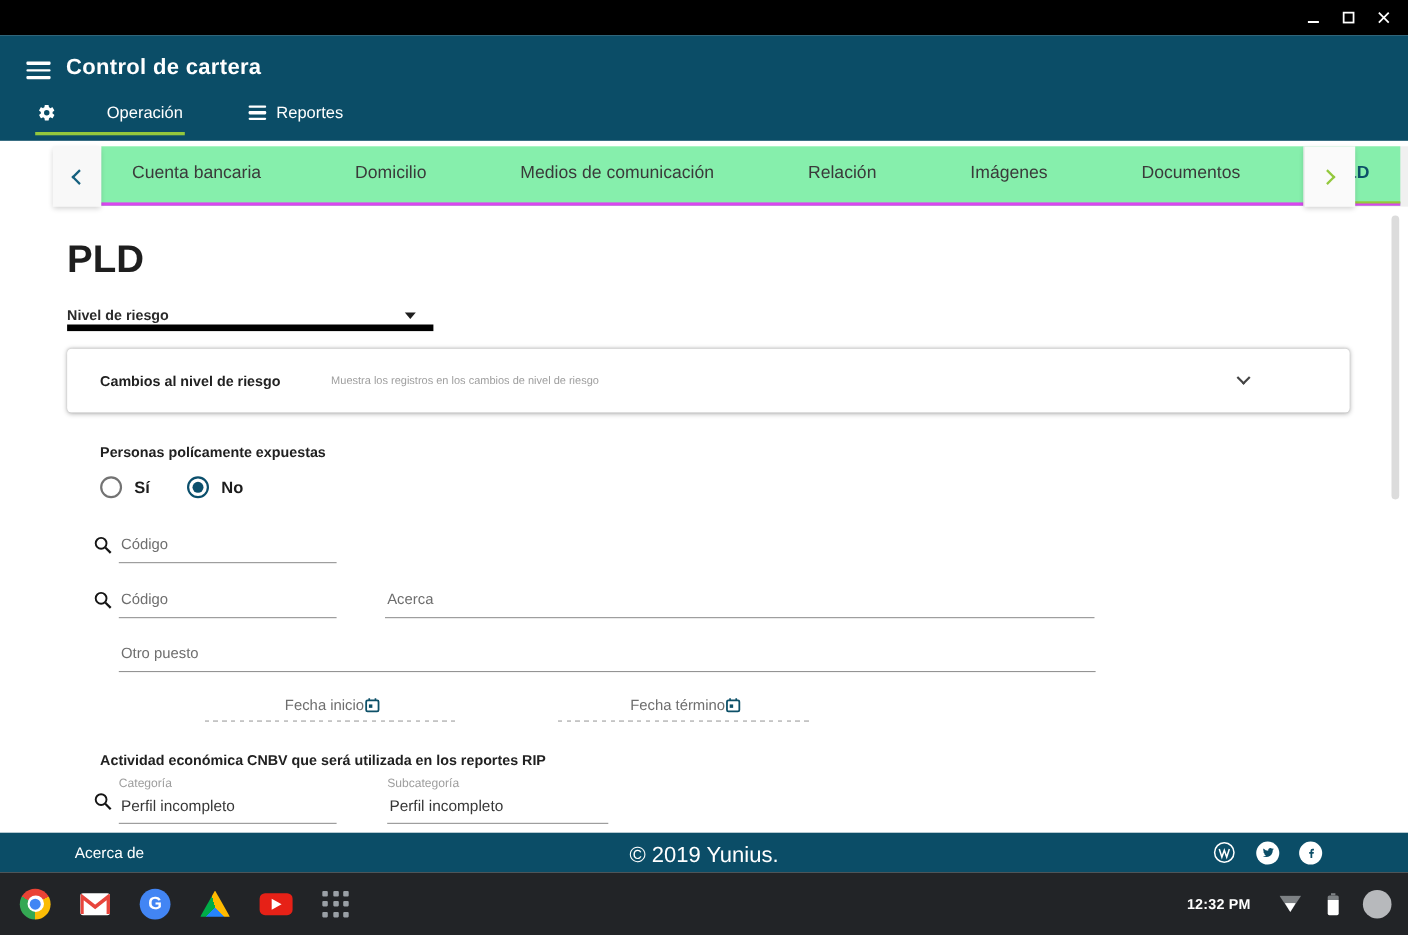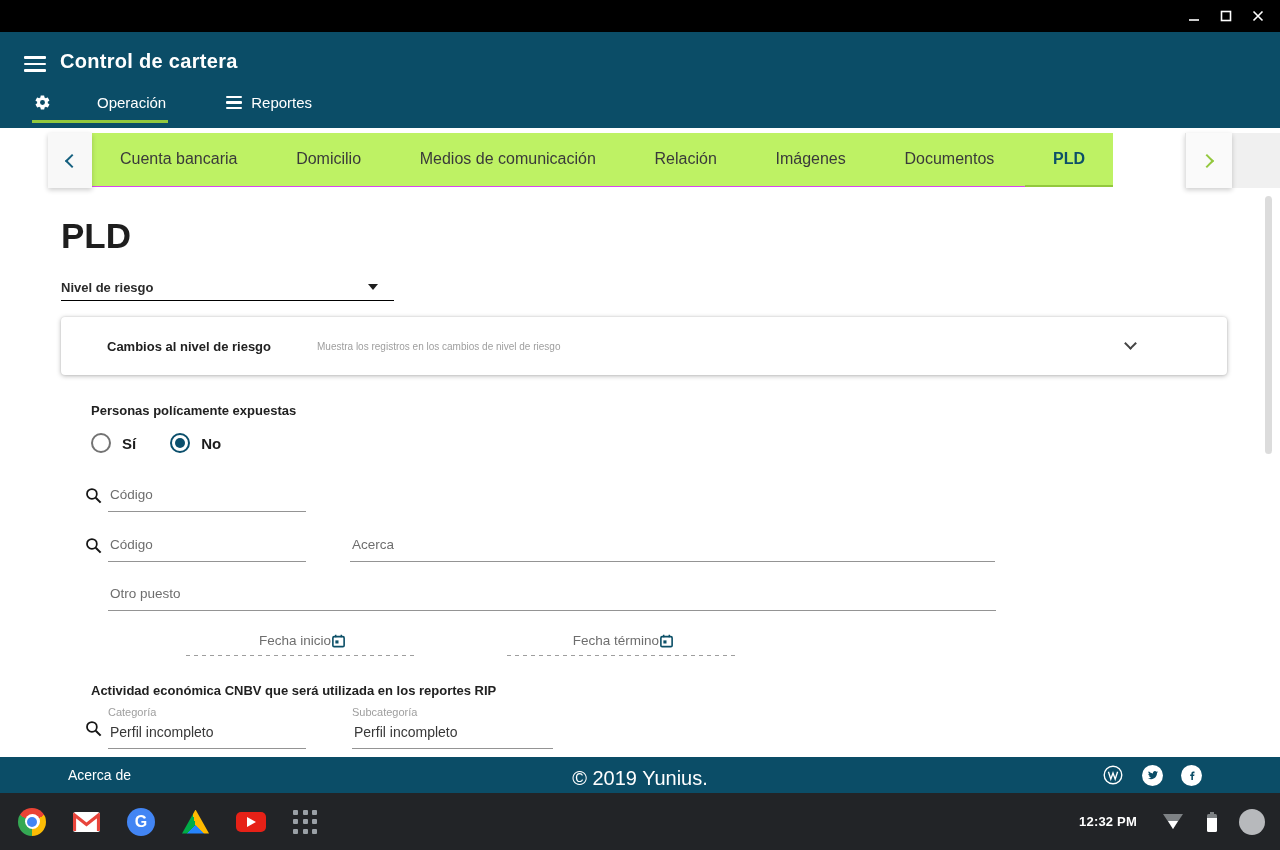--- a/index.html
+++ b/index.html
@@ -23,34 +23,34 @@
   .list-icon span { height:2.4px; background:#fff; border-radius:1px; }
 
   
   .paginator { position:absolute; top:133px; height:55px; display:flex; align-items:center; justify-content:center; background:#f8f8f8; box-shadow:0 2px 5px rgba(0,0,0,.20); cursor:pointer; z-index:3; }
   .paginator.left { left:48px; width:44px; }
   .paginator.right { left:1185px; width:47px; background:#fafafa; border-left:1px solid #e4e4e4; }
   .chev { width:10px; height:10px; border-style:solid; border-width:0 2.6px 2.6px 0; }
   .chev.lft { border-color:#15607f; transform:rotate(135deg); margin-left:4px; }
   .chev.rgt { border-color:#93c83d; transform:rotate(-45deg); margin-right:4px; }
   .tabstrip-filler { position:absolute; left:1232px; top:133px; width:48px; height:55px; background:#f0f0f0; }
-  .tabs-row { position:absolute; left:92px; top:133px; width:1021px; height:54px; display:flex; justify-content:space-between; background:#bef264; border-bottom:1px solid #d946ef; z-index:2; }
+  .tabs-row { position:absolute; left:92px; top:133px; width:1181px; height:54px; display:flex; justify-content:space-between; background:#86efac; border-bottom:3px solid #d946ef; z-index:2; }
   .tab { display:flex; align-items:center; padding:0 28px; font-size:16px; color:#3a3a3a; white-space:nowrap; cursor:pointer; border-bottom:2px solid transparent; margin-bottom:-1px; }
   .tab.active { color:#0d5068; font-weight:bold; border-bottom-color:#93c83d; }
 
   
   .content { position:absolute; left:0; top:188px; width:1280px; height:569px; background:#fff; }
   .scroll-thumb { position:absolute; left:1265px; top:8px; width:7px; height:258px; background:#dcdcdc; border-radius:4px; }
   .pld-title { position:absolute; left:61px; top:28px; font-size:35px; font-weight:bold; color:#1e1e1e; }
-  .risk-select { position:absolute; left:61px; top:90px; width:333px; height:23px; border-bottom:1px solid #000000; cursor:pointer; }
+  .risk-select { position:absolute; left:61px; top:90px; width:333px; height:23px; border-bottom:6px solid #000000; cursor:pointer; }
   .risk-select .lbl { font-size:13px; font-weight:bold; color:#2b2b2b; }
   .dd-arrow { position:absolute; right:16px; top:6px; width:0; height:0; border-left:5px solid transparent; border-right:5px solid transparent; border-top:6px solid #1e1e1e; }
 
   .panel { position:absolute; left:61px; top:129px; width:1166px; height:58px; background:#fff; border-radius:4px; box-shadow:0 1px 5px rgba(0,0,0,.28), 0 0 2px rgba(0,0,0,.12); display:flex; align-items:center; cursor:pointer; }
-  .panel-title { margin-left:46px; width:186px; font-size:13px; font-weight:bold; color:#212121; }
+  .panel-title { margin-left:30px; width:186px; font-size:13px; font-weight:bold; color:#212121; }
   .panel-desc { margin-left:24px; font-size:10px; color:#9e9e9e; }
   .panel-chevron { position:absolute; right:92px; top:22px; width:9px; height:9px; border-style:solid; border-width:0 2px 2px 0; border-color:#444; transform:rotate(45deg); }
 
   .bold-label { position:absolute; font-size:13px; font-weight:bold; color:#212121; }
   .radio-group { position:absolute; left:91px; top:245px; display:flex; align-items:center; }
   .radio { width:20px; height:20px; border:2px solid #737373; border-radius:50%; position:relative; cursor:pointer; flex:none; }
   .radio.sel { border-color:#0b4f6c; }
   .radio.sel::after { content:""; position:absolute; left:3px; top:3px; width:10px; height:10px; background:#0b4f6c; border-radius:50%; }
   .radio-lbl { margin-left:11px; font-size:15px; font-weight:bold; color:#1c1c1c; }
 

